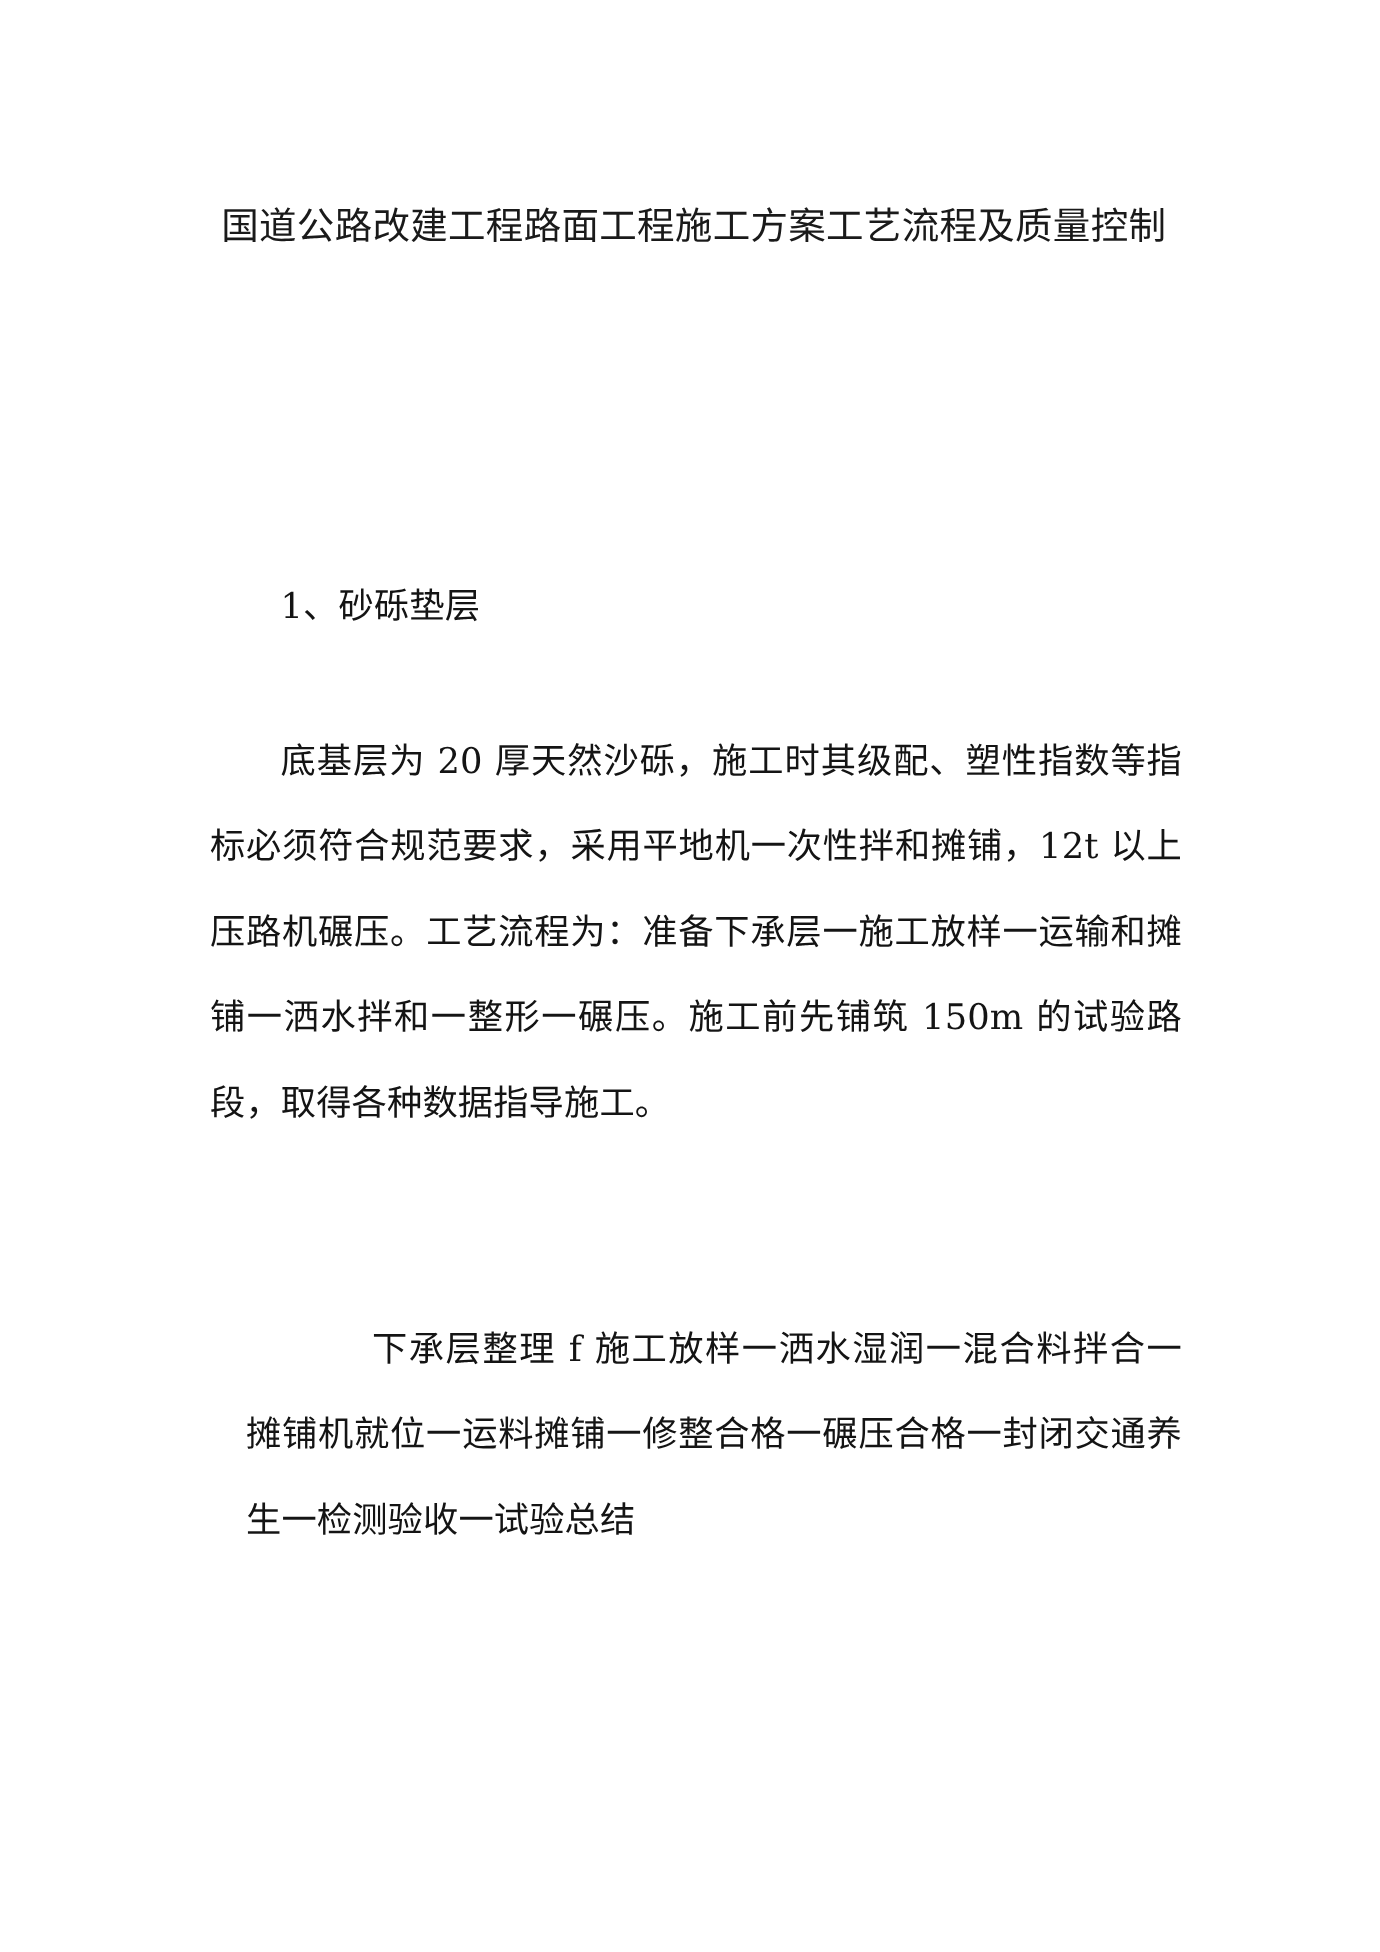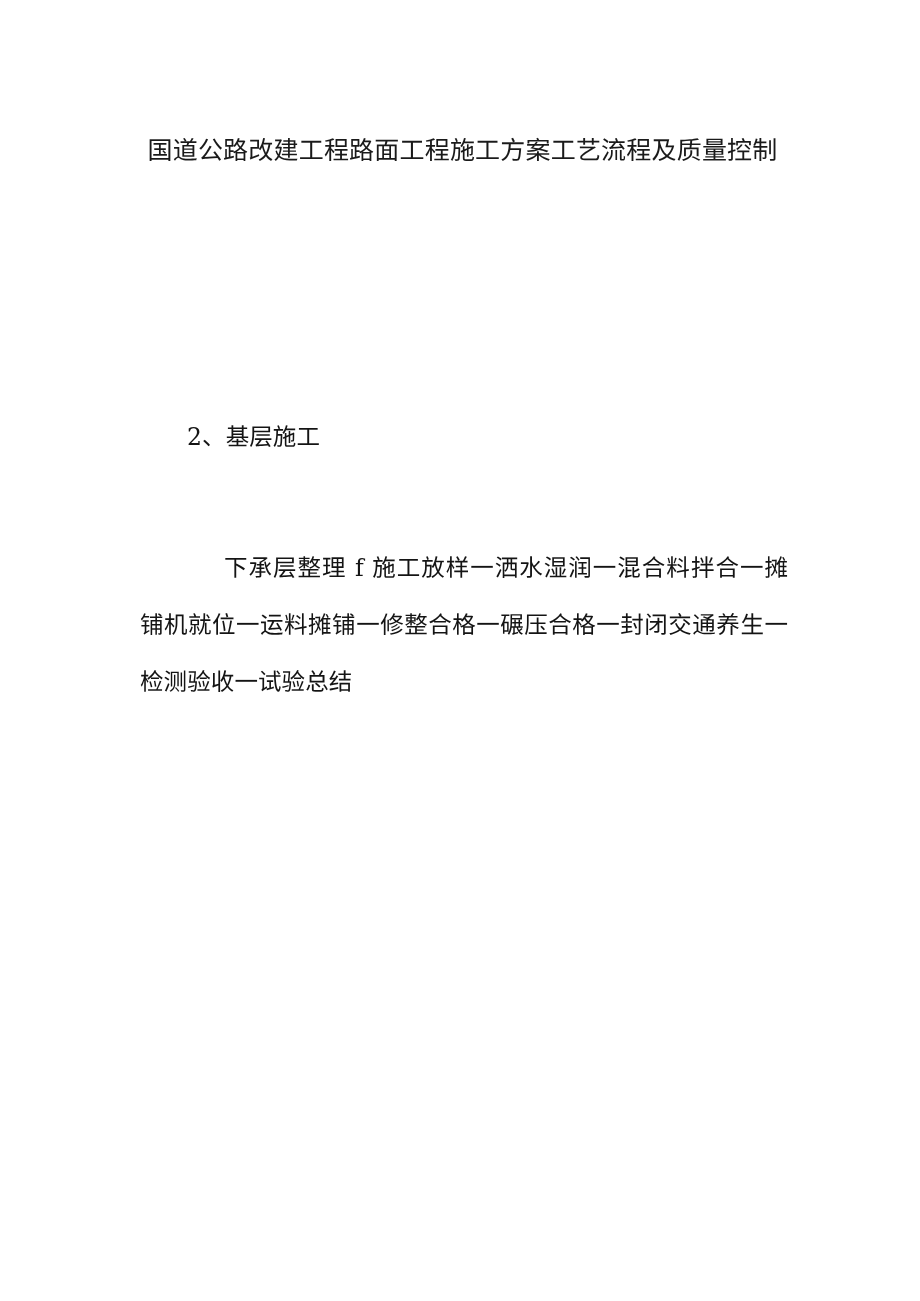--- a/index.html
+++ b/index.html
@@ -76,42 +76,49 @@
   
   .para {
     margin: 0;
     text-align: justify;
     text-justify: inter-character;
     text-indent: 47px;
   }
 
   .para-wide-indent {
     text-indent: 84px;
+    margin-left: 24px;
   }
   .spacer-1 { height: 46px; }
   .spacer-2 { height: 33px; }
   .spacer-3 { height: 27px; }
   .spacer-4 { height: 47px; }
 </style>
 </head>
 <body>
 
 <div class="page">
 
   <div class="doc-title">
     <span class="title-line title-line-1">国道公路改建工程路面工程施工方案工艺流程及质量控制</span>
   </div>
 
   <div class="body-region">
 
+    <div>
+      <p class="block heading">1、砂砾垫层</p>
+
+      <div class="spacer-1"></div>
+
+      <p class="block para">底基层为 20 厚天然沙砾，施工时其级配、塑性指数等指标必须符合规范要求，采用平地机一次性拌和摊铺，12t 以上压路机碾压。工艺流程为：准备下承层一施工放样一运输和摊铺一洒水拌和一整形一碾压。施工前先铺筑 150m 的试验路段，取得各种数据指导施工。</p>
+    </div>
 
     <div class="spacer-2"></div>
 
     <div>
-      <p class="block heading">2、基层施工</p>
 
       <div class="spacer-3"></div>
 
 
       <div class="spacer-4"></div>
 
       <p class="block para para-wide-indent">下承层整理 f 施工放样一洒水湿润一混合料拌合一摊铺机就位一运料摊铺一修整合格一碾压合格一封闭交通养生一检测验收一试验总结</p>
     </div>
 
   </div>

